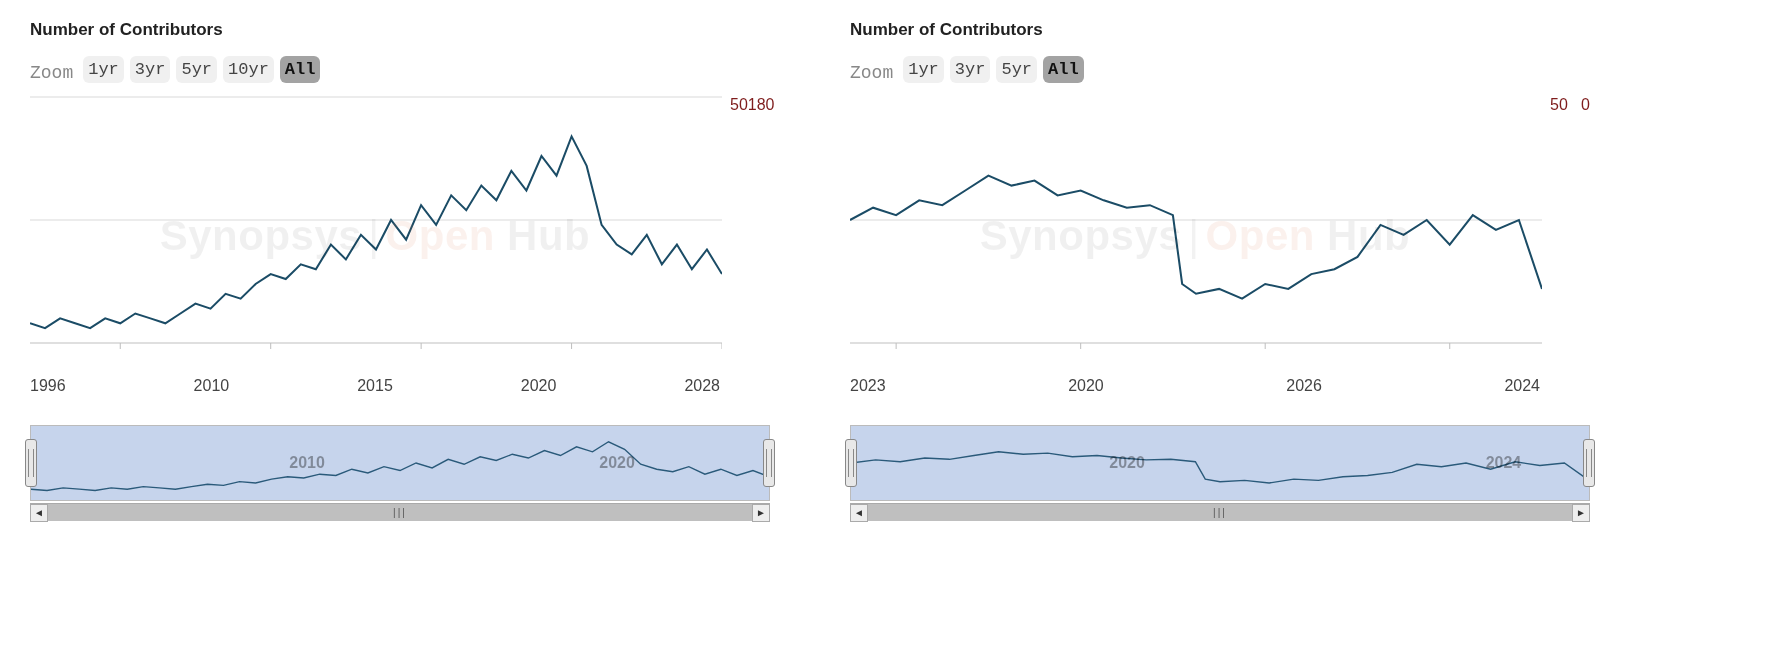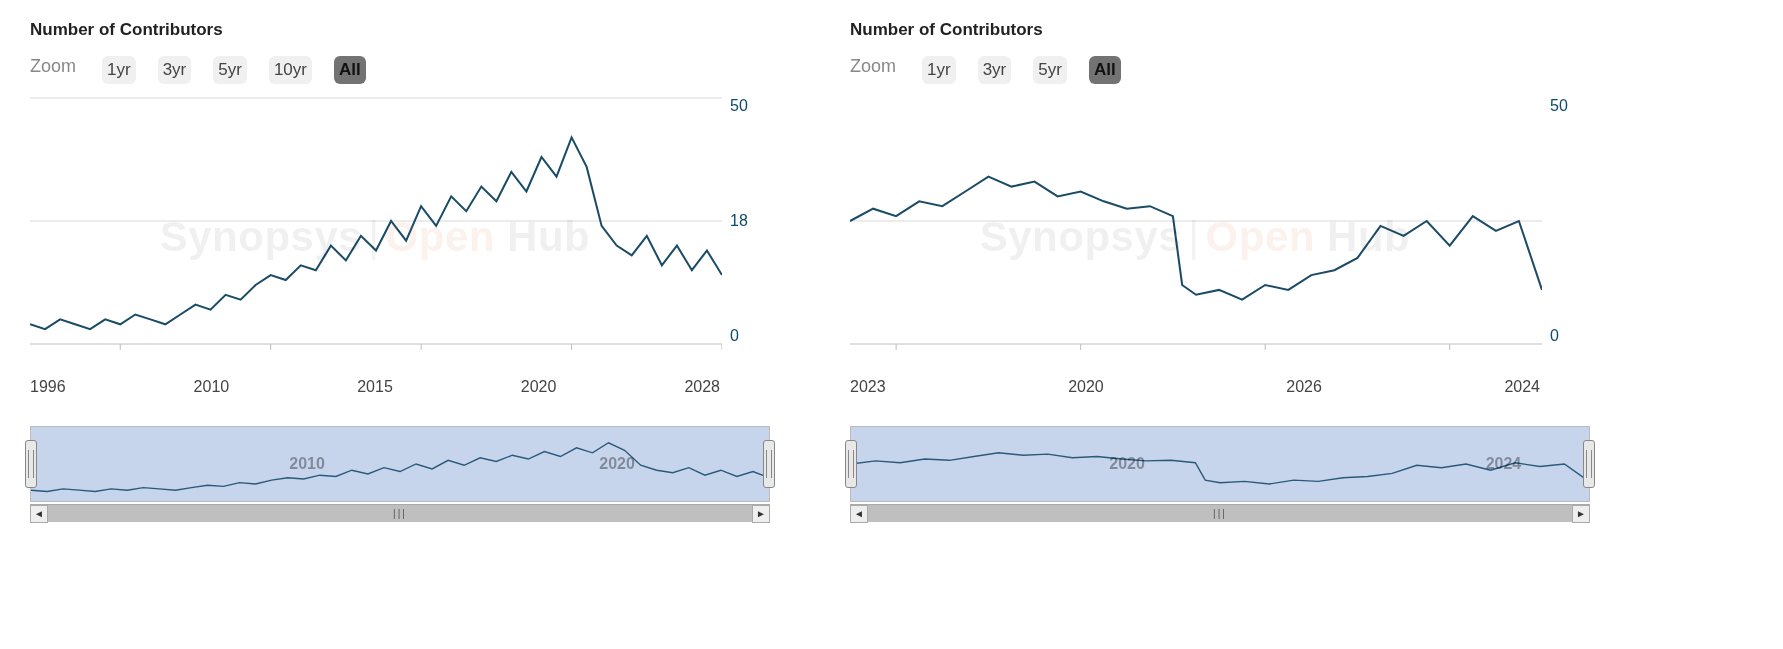--- a/index.html
+++ b/index.html
@@ -21,60 +21,61 @@
     flex-direction: column;
   }
   .title {
     font-size: 17px;
     font-weight: 700;
     color: #222;
     margin: 0 0 16px 0;
   }
   .zoom-row {
     display: flex;
-    align-items: flex-start;
-    gap: 22px;
+    align-items: flex-end;
+    gap: 6px;
     margin-bottom: 8px;
     font-size: 18px;
+    font-family: Liberation Mono, monospace;
   }
   .zoom-label {
     color: #888;
     margin-right: 4px;
   }
   .zoom-btn {
     background: #f0f0f0;
     color: #444;
     border-radius: 6px;
     padding: 4px 5px;
     cursor: pointer;
     font-size: 17px;
   }
   .zoom-btn.active {
-    background: #737373;
+    background: #a3a3a3;
     color: #111;
     font-weight: 700;
   }
   .plot-area {
     position: relative;
     display: flex;
     align-items: stretch;
     height: 280px;
   }
   .plot-svg {
     flex: 1;
     height: 100%;
   }
   .y-axis {
     width: 48px;
     display: flex;
-    flex-direction: column;
+    flex-direction: row;
     justify-content: space-between;
     align-items: flex-start;
     font-size: 16px;
-    color: #0c4a6e;
+    color: #7f1d1d;
     padding: 6px 0 28px 8px; 
   }
   .y-tick { line-height: 1; }
   .x-axis {
     display: flex;
     justify-content: space-between;
     font-size: 16px;
     color: #444;
     padding: 4px 50px 0 0;
     margin-top: 2px;

